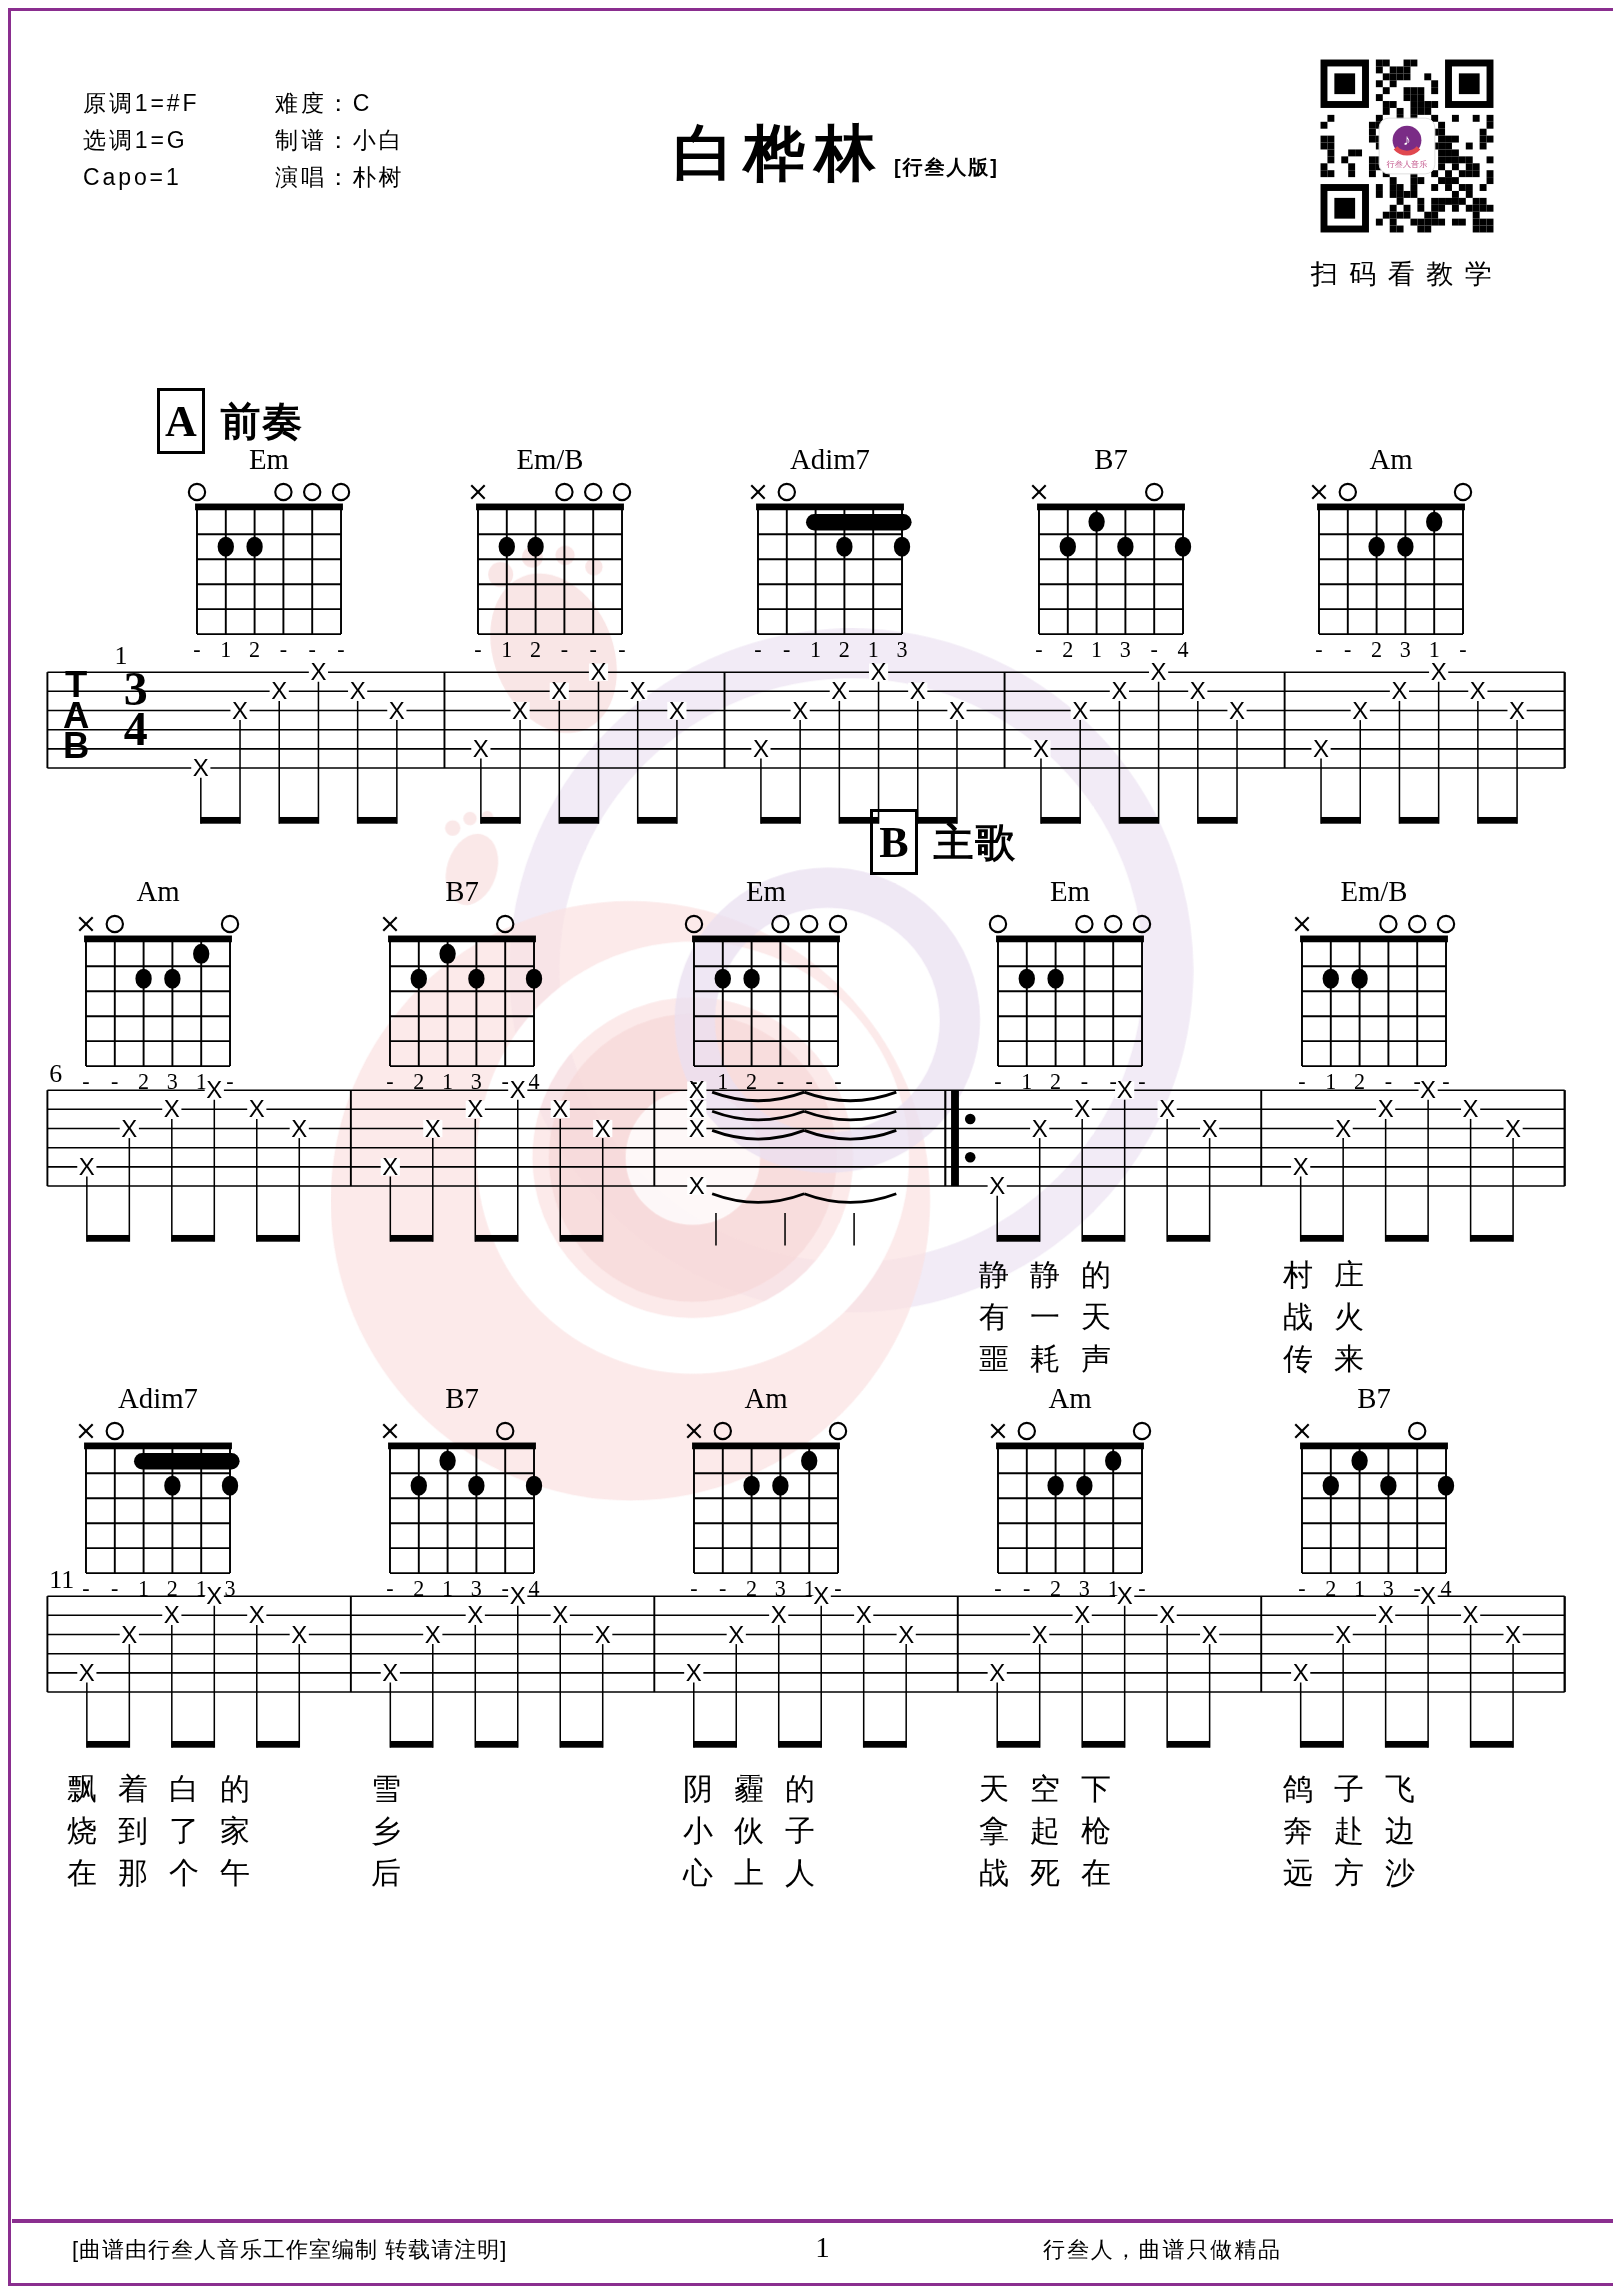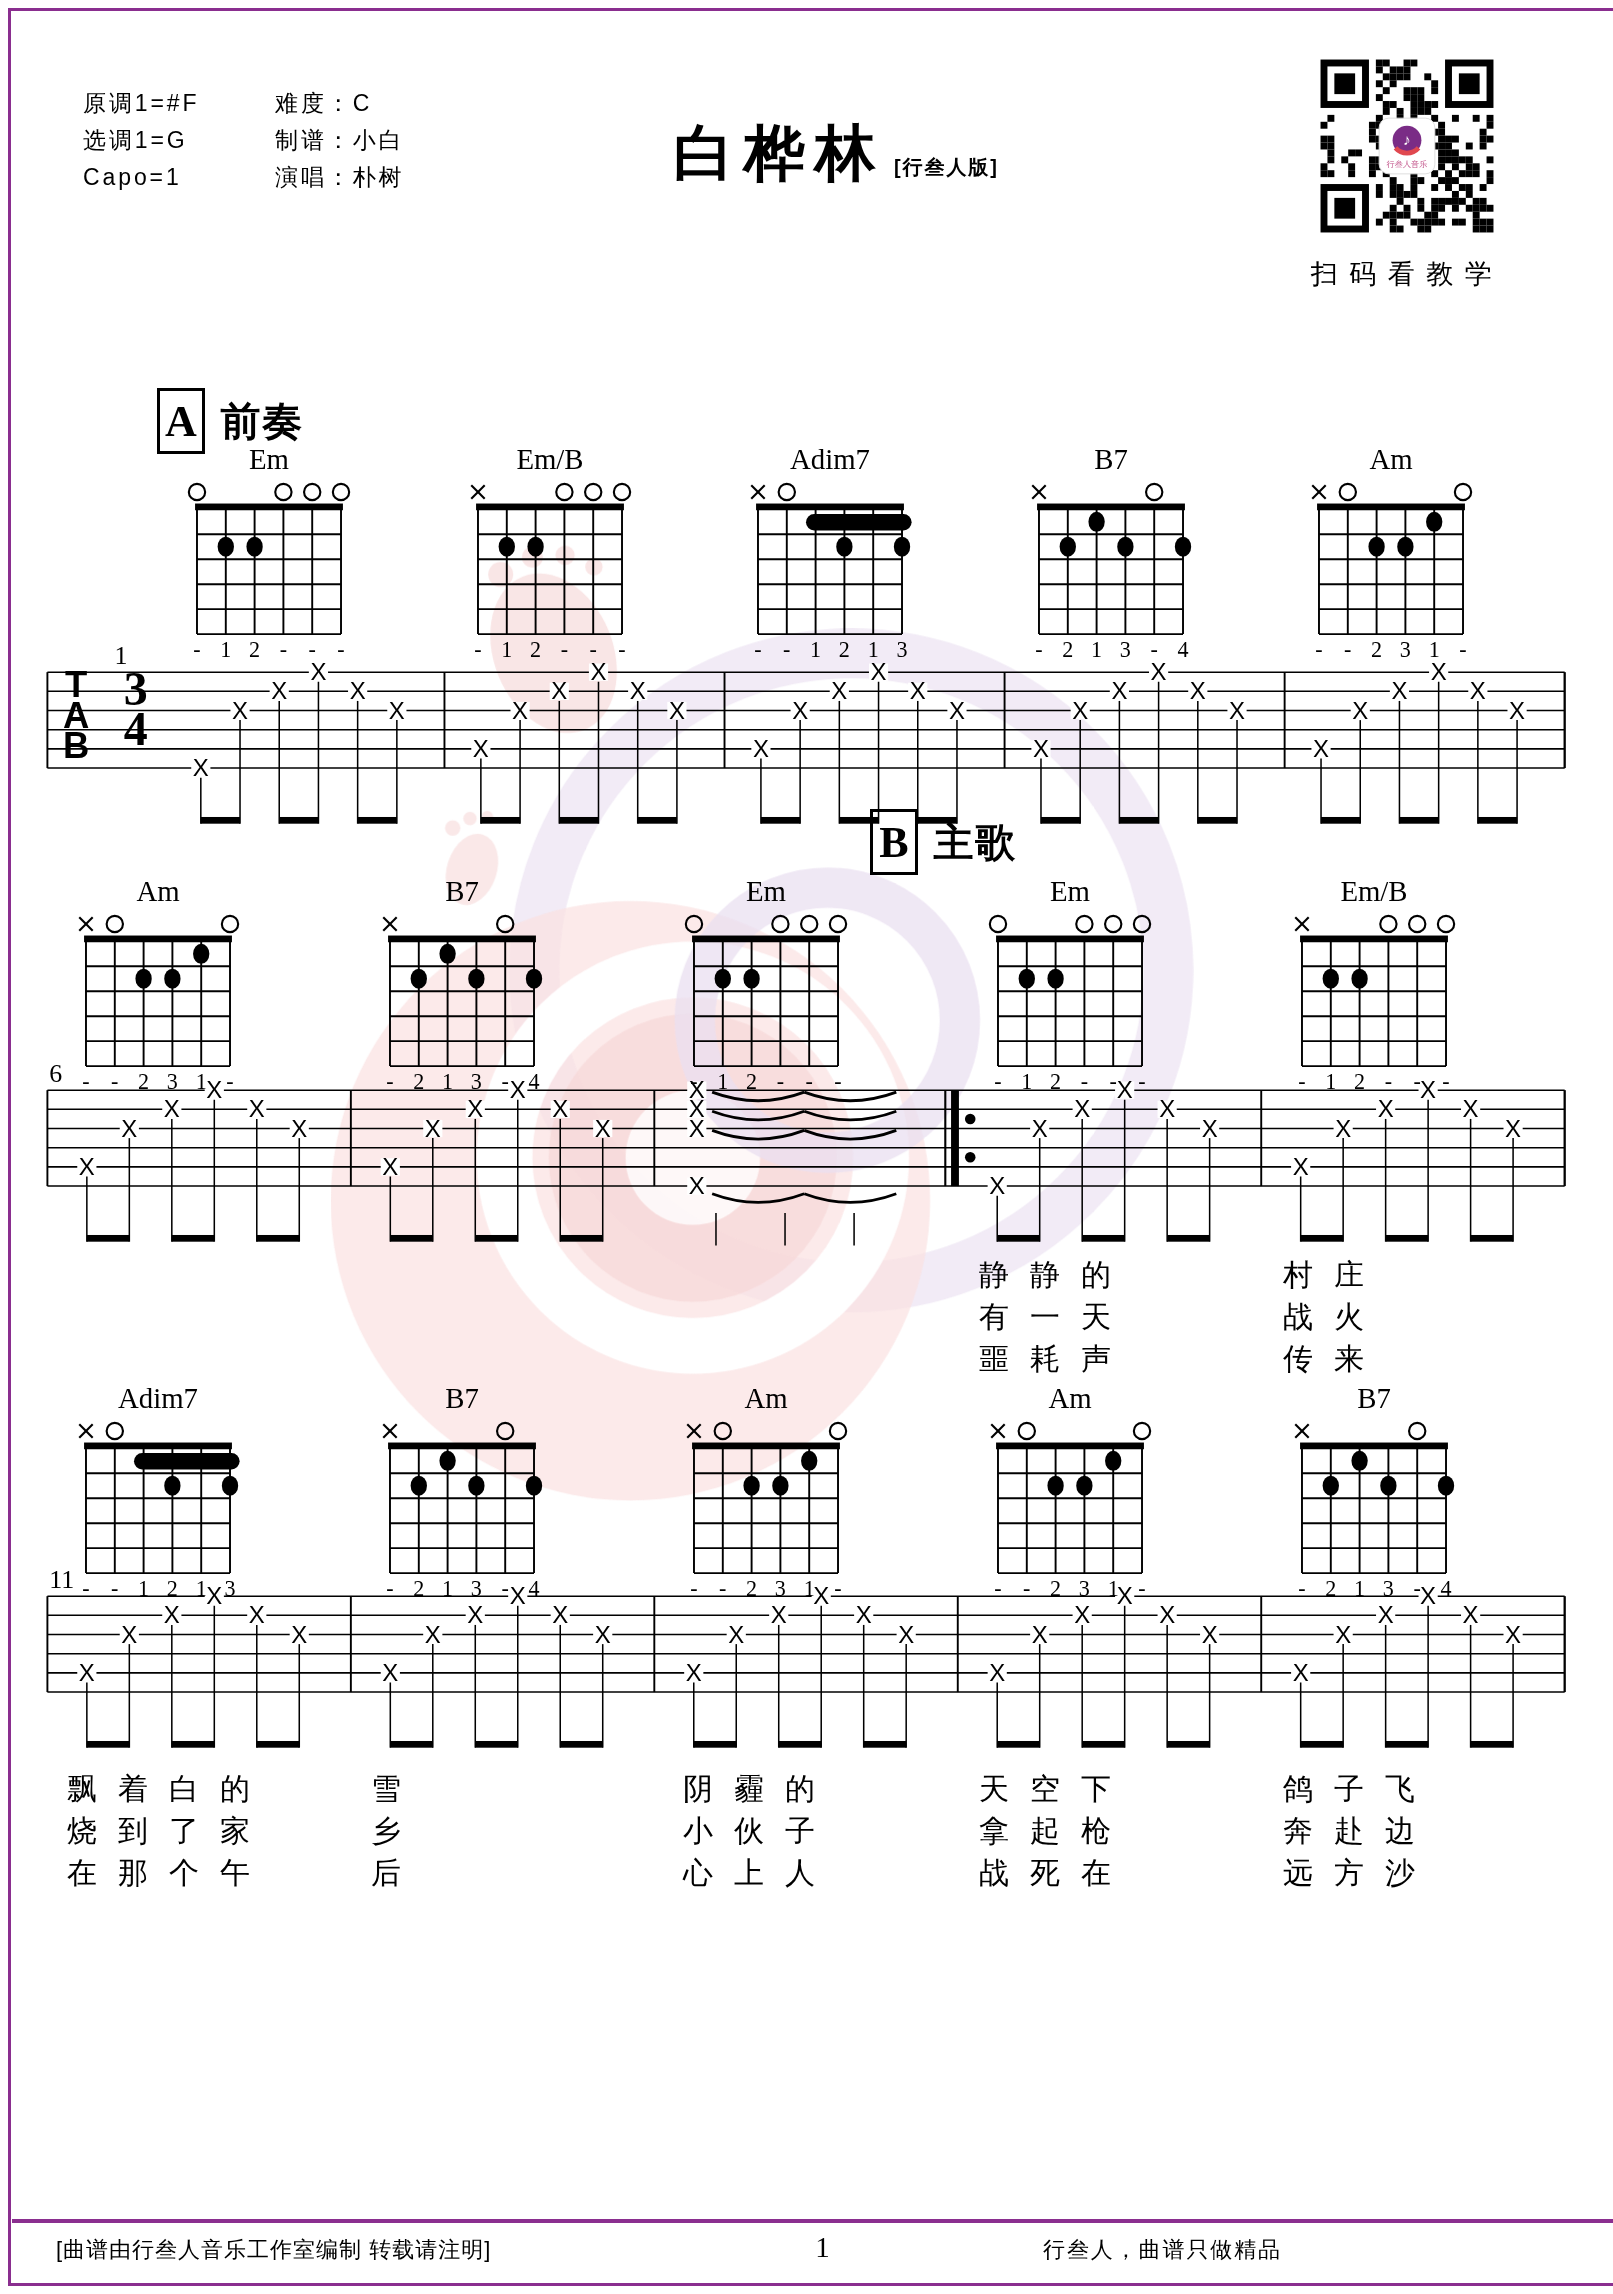--- a/index.html
+++ b/index.html
@@ -26,21 +26,21 @@
   .section-header{position:absolute;display:flex;align-items:center;gap:15.4px;z-index:2;}
   .section-box{width:42px;height:60px;border:3.4px solid #000;display:flex;align-items:center;
                justify-content:center;font-family:var(--serif);font-weight:bold;font-size:44px;}
   .section-label{font-size:40px;font-weight:600;font-family:var(--serif);letter-spacing:1.9px;}
   
   .lyric-group{position:absolute;z-index:2;font-family:var(--serif);}
   .lyric-row{font-size:30px;line-height:42px;letter-spacing:21px;white-space:nowrap;}
   
   .footer-line{position:absolute;left:11.5px;right:11.5px;top:2219px;height:3.8px;background:#8a2e8f;z-index:2;}
   .footer{position:absolute;left:0;top:2235px;width:100%;z-index:2;font-size:22px;}
-  .footer .fl{position:absolute;left:56px;letter-spacing:1px;}
+  .footer .fl{position:absolute;left:72px;letter-spacing:1px;}
   .footer .fc{position:absolute;left:0;width:100%;text-align:center;font-family:var(--serif);font-size:29px;top:-3.8px;}
   .footer .fr{position:absolute;left:1043px;letter-spacing:1.9px;}
   svg{display:block;}
 </style>
 </head>
 <body>
 
 <div class="page">
 
   <svg class="wm" width="1614" height="2294" viewBox="0 0 1680 2388">

